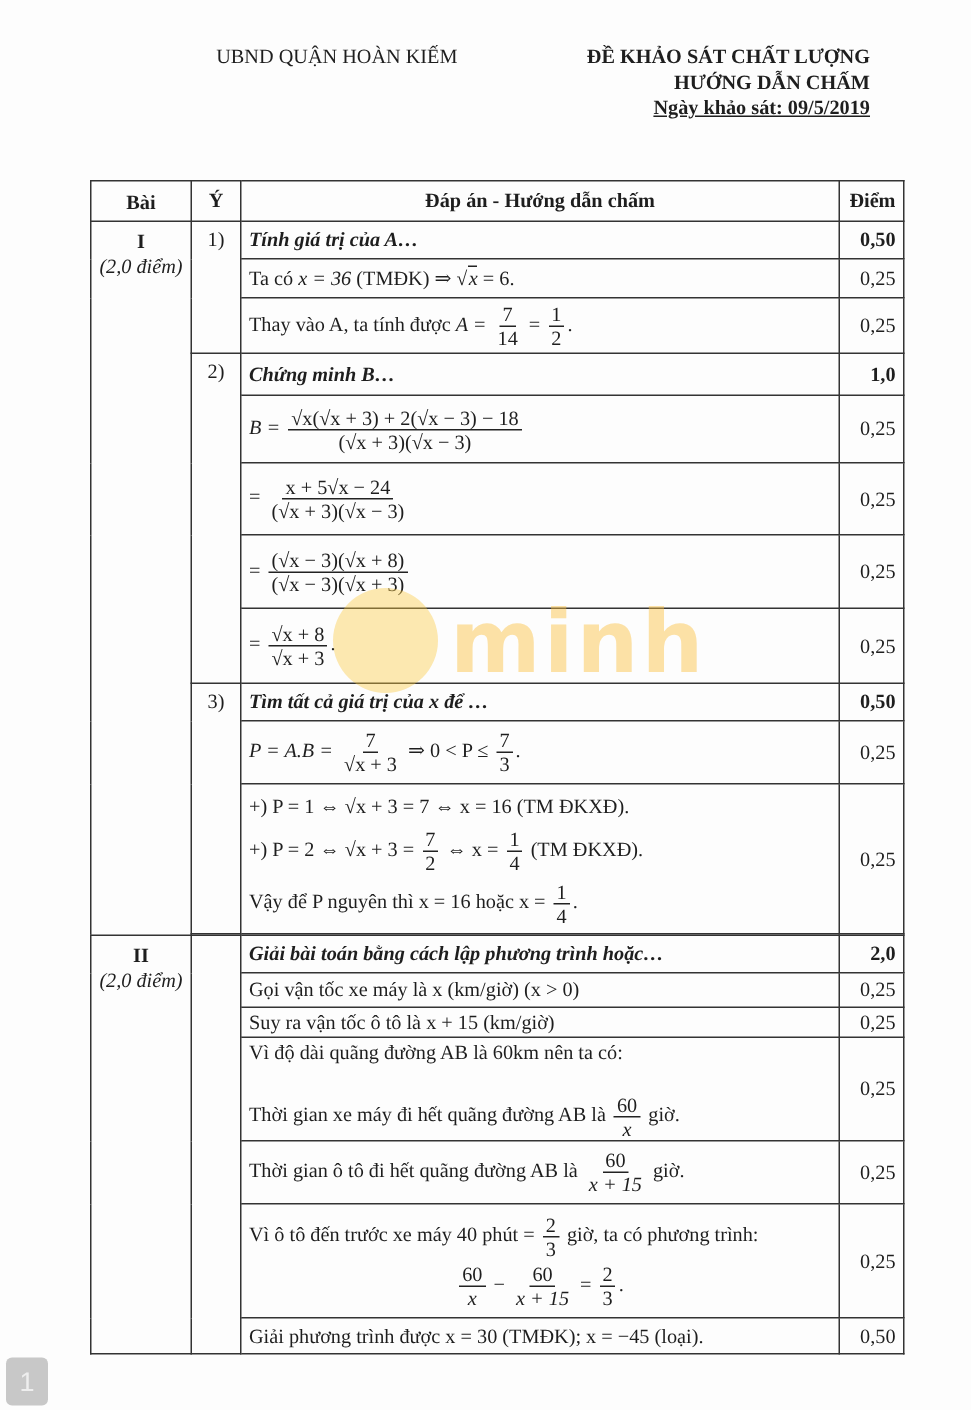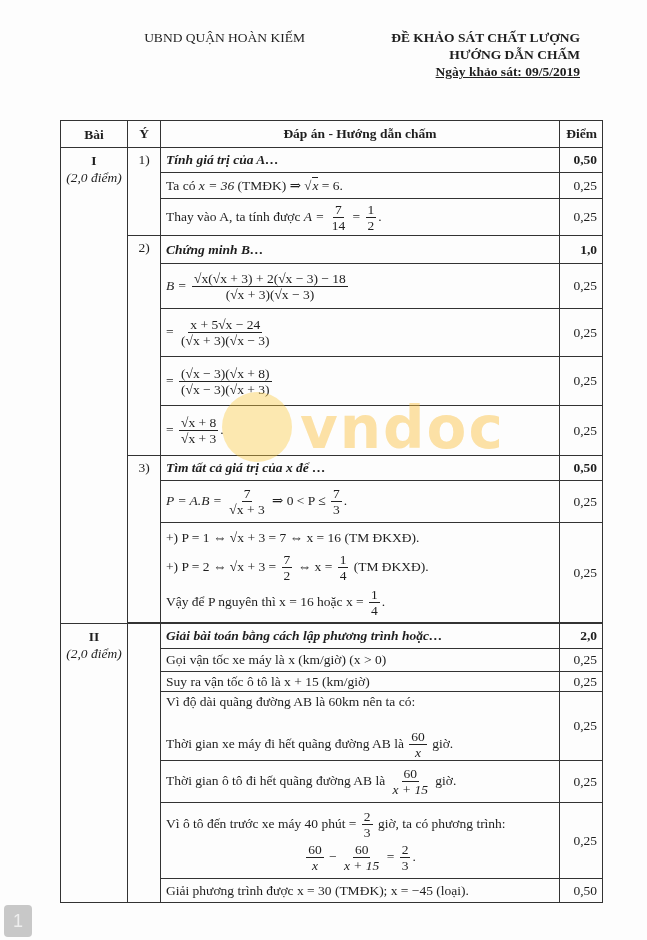--- a/index.html
+++ b/index.html
@@ -200,16 +200,16 @@
   </tr>
   <tr style="height:24px">
     <td>Giải phương trình được x = 30 (TMĐK); x = −45 (loại).</td>
     <td class="c-pt">0,50</td>
   </tr>
 </tbody>
   </table>
 
 <div class="wm">
   <div class="wm-chick"></div>
-  <div class="wm-text">vndoc</div>
+  <div class="wm-text">minh</div>
 </div>
 
 <div class="page-badge">1</div>
 
 </body></html>

